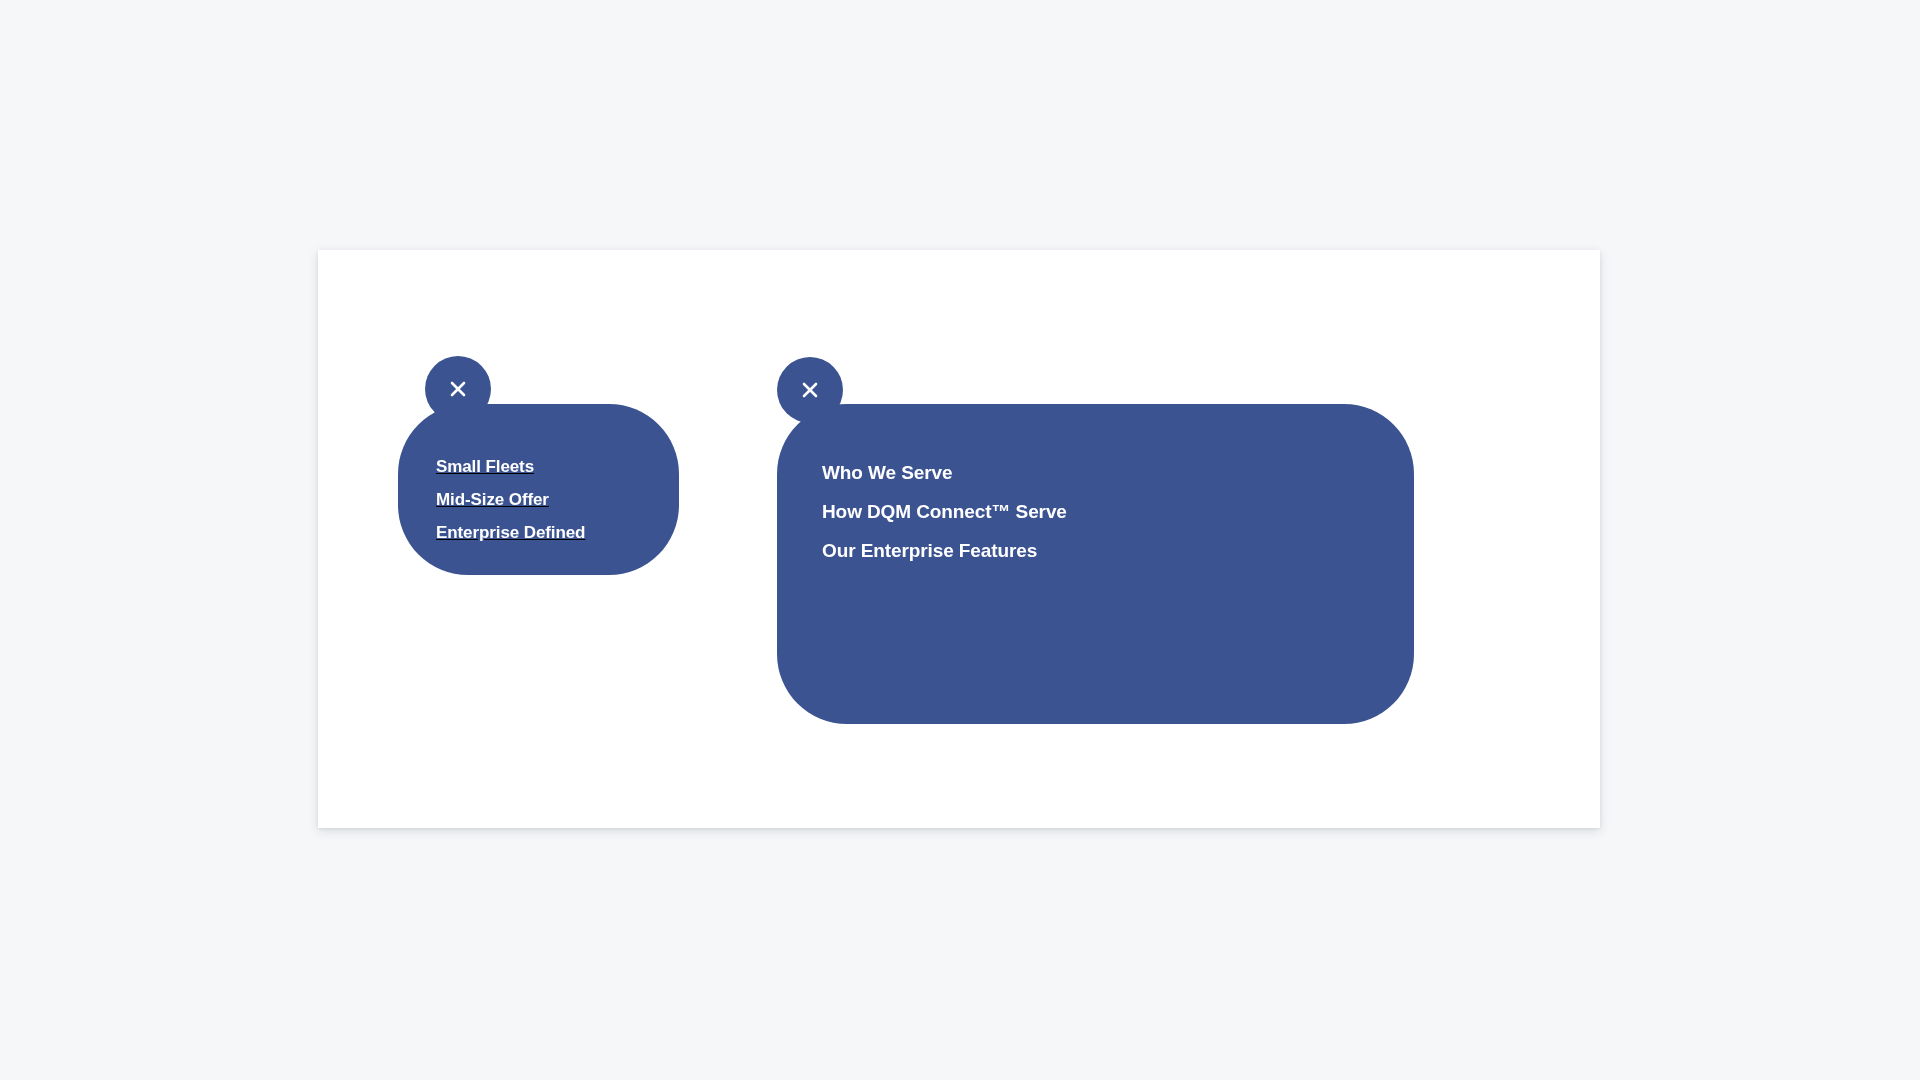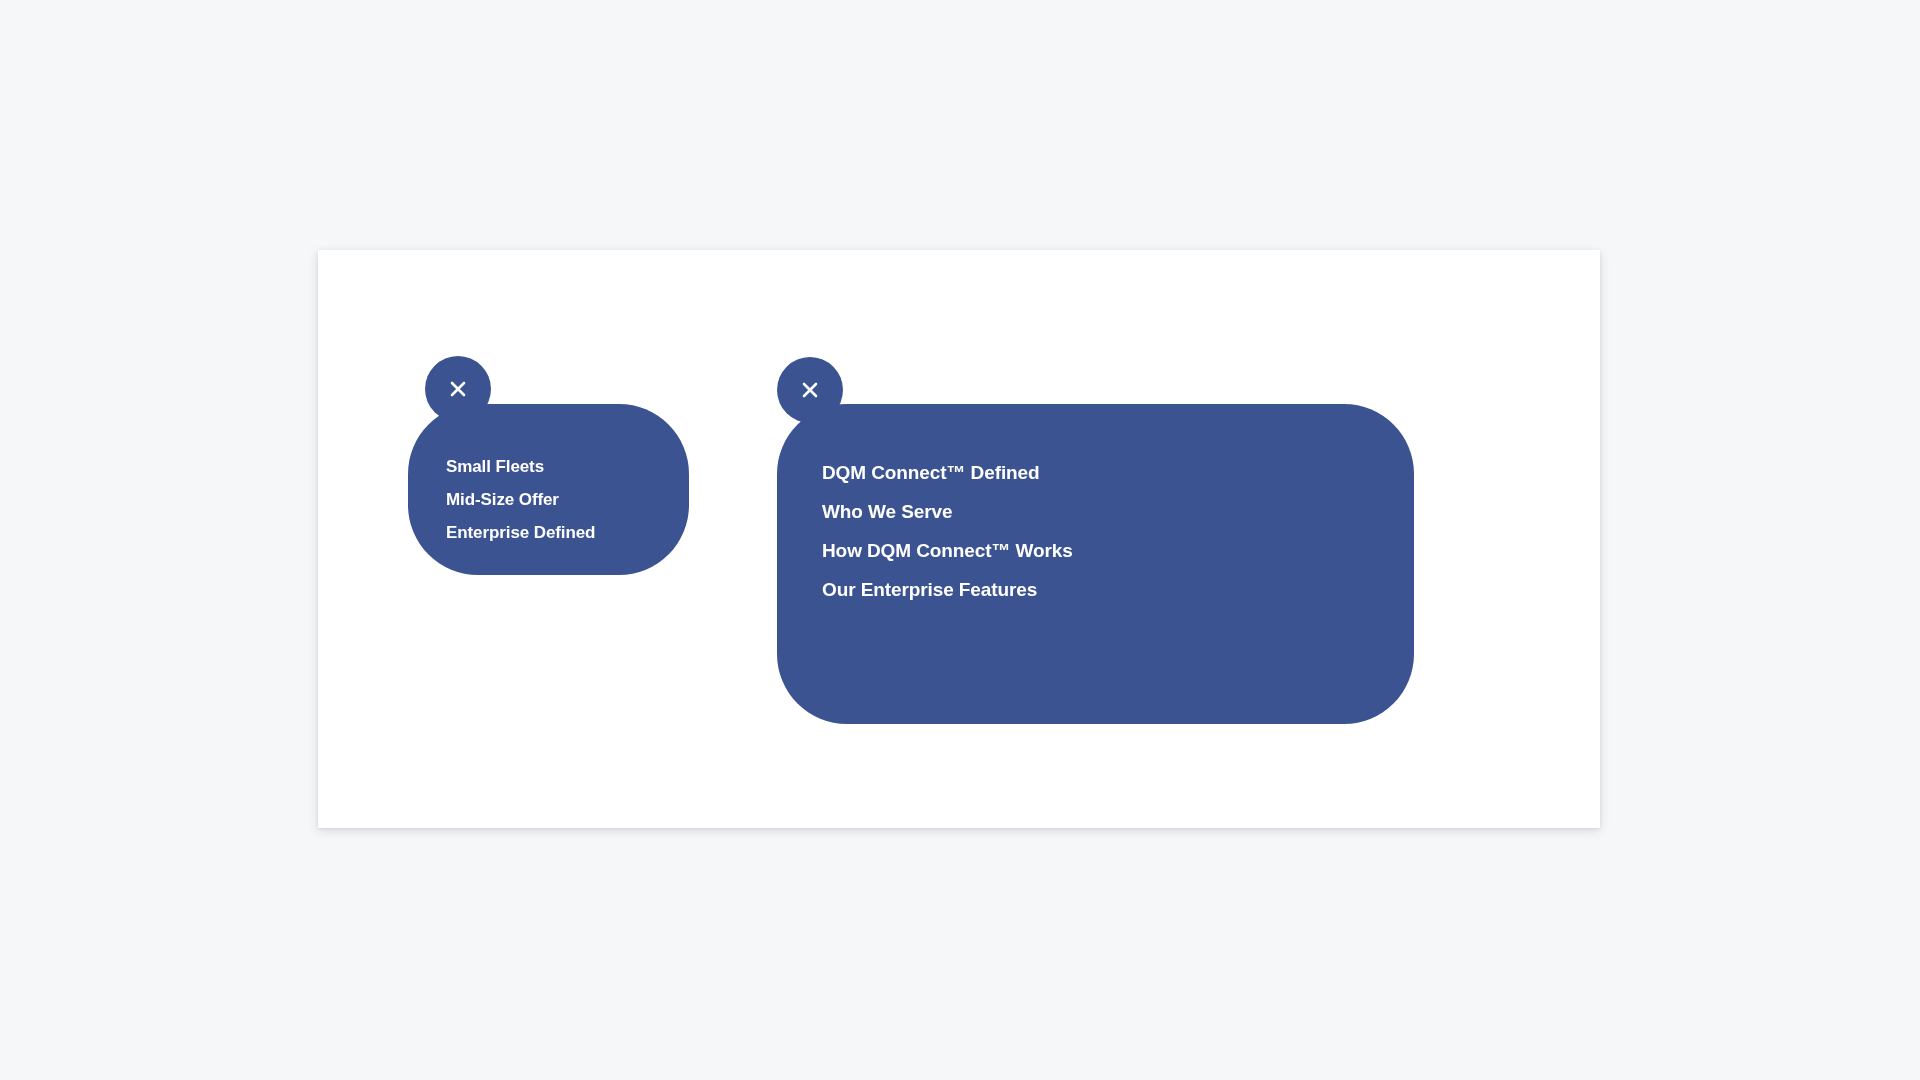--- a/index.html
+++ b/index.html
@@ -64,25 +64,26 @@
   }
 
   
   .dropdown-panel {
     position: absolute;
     background: #3b5391;
     border-radius: 70px;
     box-sizing: border-box;
   }
   .menu-group.left .dropdown-panel {
-    left: 63px;
+    left: 53px;
     top: 49px;
     width: 281px;
     height: 171px;
     padding: 46px 0 0 38px;
+    text-decoration: underline;
   }
   .menu-group.right .dropdown-panel {
     left: 0px;
     top: 49px;
     width: 637px;
     height: 320px;
     padding: 49px 0 0 45px;
   }
 
   .menu-item {
@@ -130,21 +131,20 @@
   <div class="menu-group right">
 
     <button class="close-button" aria-label="Close">
       <svg class="x-icon" viewBox="0 0 26 26">
         <line x1="7" y1="7" x2="19" y2="19"></line>
         <line x1="19" y1="7" x2="7" y2="19"></line>
       </svg>
     </button>
 
     <div class="dropdown-panel">
-      <a class="menu-item" href="#">DQM Connect™ Defined</a>
       <a class="menu-item" href="#">Who We Serve</a>
-      <a class="menu-item" href="#">How DQM Connect™ Works</a>
+      <a class="menu-item" href="#">How DQM Connect™ Serve</a>
       <a class="menu-item" href="#">Our Enterprise Features</a>
     </div>
 
   </div>
 
 </div>
 
 </body></html>

